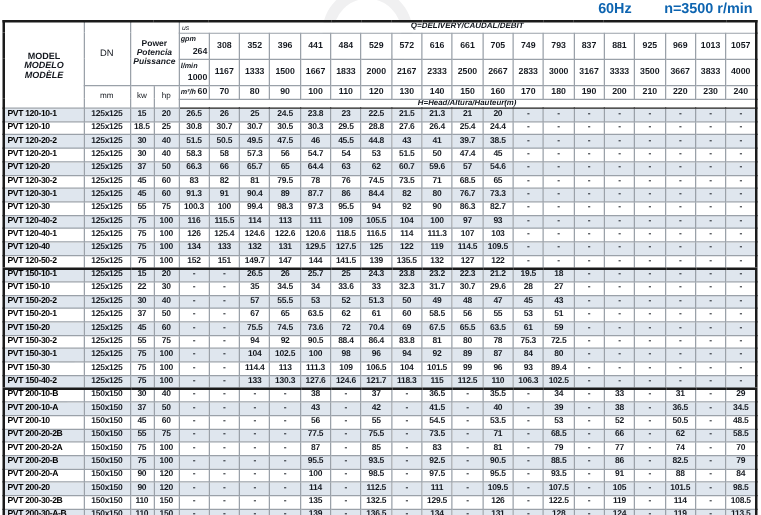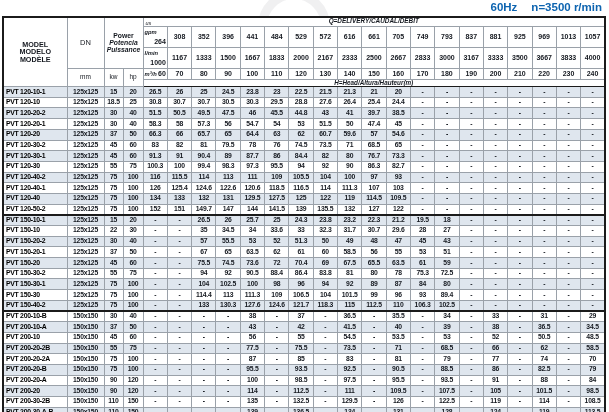--- a/index.html
+++ b/index.html
@@ -3,21 +3,21 @@
 <meta charset="utf-8">
 <style>
   html,body{margin:0;padding:0;}
   body{
     width:609px;height:412px;position:relative;background:#ffffff;
     font-family:"Liberation Sans",sans-serif;overflow:hidden;
   }
   
   .toprow{position:absolute;top:1px;right:7px;color:#0d64b0;font-weight:bold;
     font-size:11.5px;letter-spacing:0;white-space:nowrap;}
-  .toprow .speed{margin-left:14px;}
+  .toprow .speed{margin-left:26px;}
   
   .wm{position:absolute;border-radius:50%;pointer-events:none;}
   .wm1{left:258px;top:-10px;width:54px;height:54px;border:9px solid rgba(170,172,175,0.18);}
   .wm2{left:42px;top:268px;width:66px;height:66px;border:10px solid rgba(175,177,180,0.12);}
   .wm3{left:408px;top:246px;width:78px;height:56px;border:9px solid rgba(175,177,180,0.10);}
   
   table{
     position:absolute;left:2px;top:16px;width:604px;
     border-collapse:collapse;table-layout:fixed;
     border:2px solid #1b1b1b;
@@ -29,21 +29,21 @@
   thead tr.qrow{height:9px;} thead tr.unit-row{height:10px;} thead tr.hrow{height:7px;}
   tbody tr{height:10.7px;}
   tbody td{font-size:6.8px;font-weight:bold;line-height:1;letter-spacing:-0.2px;}
   tbody tr:nth-child(odd) td{background:#dfe6ee;}
   tbody tr:nth-child(even) td{background:#ffffff;}
   tbody tr.group-start td{border-top:2px solid #1b1b1b;}
   thead tr.hrow th{border-bottom:1.6px solid #1b1b1b;}
   td.model{text-align:left;padding-left:2px;font-size:6.9px;color:#000;letter-spacing:-0.3px;}
   td.dn{font-size:6.8px;}
   th.model-h{font-size:7.2px;font-weight:bold;}
-  th.model-h .l2,th.model-h .l3{display:block;}
+  th.model-h .l2,th.model-h .l3{font-style:italic;display:block;}
   th.model-h .l1{display:block;}
   th.dn-h{font-size:7.5px;font-weight:normal;}
   th.power-h{font-size:6.8px;font-weight:bold;}
   th.power-h .l2,th.power-h .l3{font-style:italic;display:block;}
   th.power-h .l1{display:block;}
   th.small-unit{font-size:6.5px;font-weight:normal;}
   th.qcell{position:relative;font-size:6.4px;font-weight:bold;font-style:italic;letter-spacing:0;}
   th.qcell .us{position:absolute;left:2px;bottom:-1px;font-size:5.5px;font-weight:normal;}
   th.hcell{font-size:6.3px;font-weight:bold;font-style:italic;}
   th.unit-first{font-weight:bold;}

